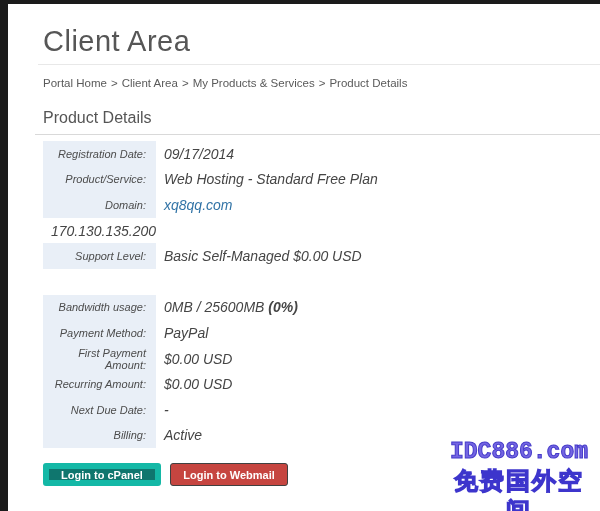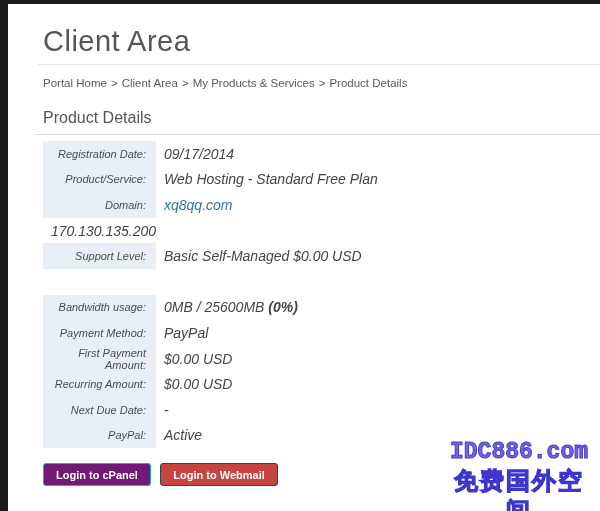--- a/index.html
+++ b/index.html
@@ -86,21 +86,21 @@
     height: 23px;
     padding: 0 12px;
     font-family: "Liberation Sans", sans-serif;
     font-size: 11px;
     font-weight: bold;
     color: #ffffff;
     border-radius: 3px;
     cursor: pointer;
     vertical-align: top;
   }
-  .btn-blue { background: #701a75; border: 1px solid #14b8a6; }
+  .btn-blue { background: #0f766e; border: 6px solid #14b8a6; }
   .btn-red  { background: #c64540; border: 1px solid #404040; margin-left: 5px; }
   .watermark {
     position: absolute;
     top: 439px; left: 443px;
     width: 152px;
     text-align: center;
     pointer-events: none;
   }
   .wm1 {
     font-family: Liberation Mono, monospace;
@@ -168,21 +168,21 @@
       </div>
       <div class="drow">
         <div class="dlabel">Recurring Amount:</div>
         <div class="dvalue">$0.00 USD</div>
       </div>
       <div class="drow">
         <div class="dlabel">Next Due Date:</div>
         <div class="dvalue">-</div>
       </div>
       <div class="drow">
-        <div class="dlabel">PayPal:</div>
+        <div class="dlabel">Billing:</div>
         <div class="dvalue">Active</div>
       </div>
     </div>
   <div class="actions">
     <button class="btn btn-blue">Login to cPanel</button>
     <button class="btn btn-red">Login to Webmail</button>
   </div>
 </div>
 
 <div class="watermark">

